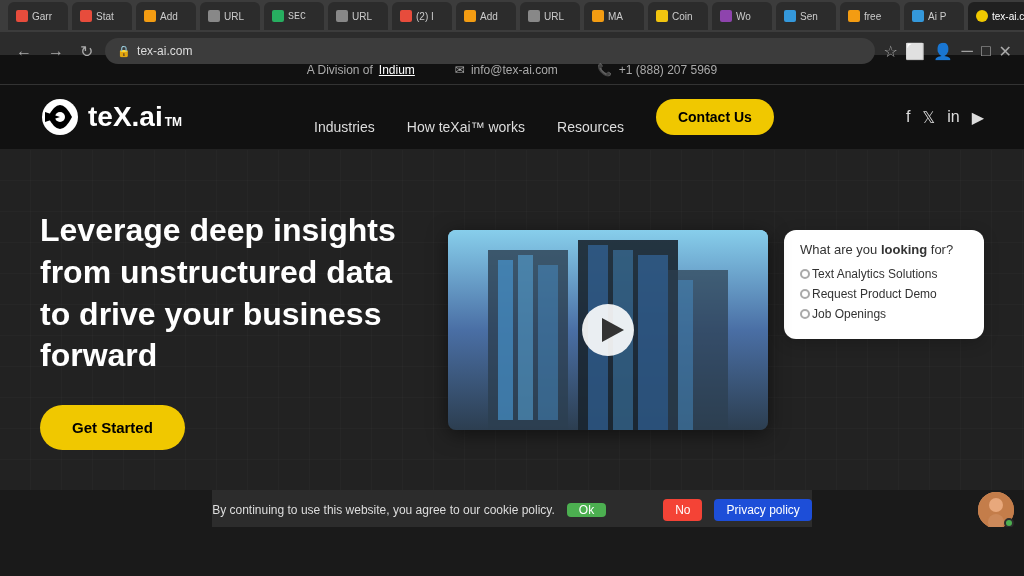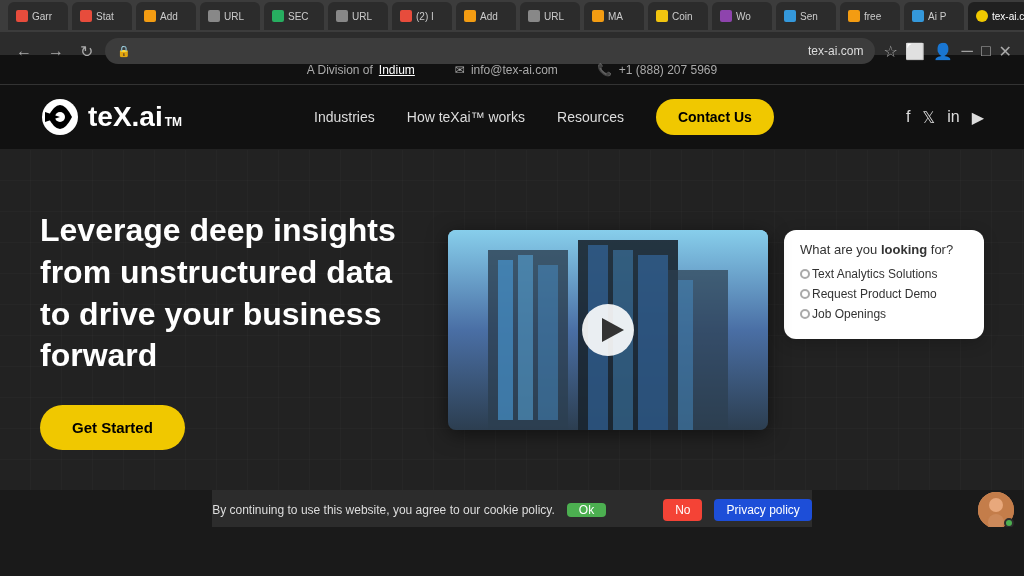--- a/index.html
+++ b/index.html
@@ -1,19 +1,19 @@
 <!DOCTYPE html>
 <html><head>
   <meta charset="utf-8">
   <style>
     * { margin: 0; padding: 0; box-sizing: border-box; }
     body { width: 1024px; height: 576px; overflow: hidden; font-family: Arial, sans-serif; background: #1a1a1a; }
 
     
-    .browser-chrome { background: #2c2c2c; height: 55px; text-align: right; }
+    .browser-chrome { background: #2c2c2c; height: 55px; }
     .tab-bar { background: #3c3c3c; height: 32px; display: flex; align-items: center; padding: 0 8px; gap: 4px; }
     .tab { background: #2c2c2c; color: #ccc; font-size: 11px; padding: 4px 8px; border-radius: 6px 6px 0 0; display: flex; align-items: center; gap: 4px; height: 28px; min-width: 60px; max-width: 90px; overflow: hidden; white-space: nowrap; }
     .tab.active { background: #202020; color: #fff; }
     .tab-favicon { width: 12px; height: 12px; background: #888; border-radius: 2px; flex-shrink: 0; }
     .nav-bar { background: #2c2c2c; height: 38px; display: flex; align-items: center; padding: 0 12px; gap: 8px; }
     .nav-btn { color: #aaa; font-size: 16px; cursor: pointer; padding: 2px 4px; }
     .address-bar { flex: 1; background: #3c3c3c; border-radius: 16px; height: 26px; display: flex; align-items: center; padding: 0 12px; gap: 6px; }
     .address-text { color: #ddd; font-size: 12px; flex: 1; }
     .address-icon { color: #aaa; font-size: 11px; }
     .nav-actions { display: flex; align-items: center; gap: 8px; color: #aaa; font-size: 16px; }
@@ -25,21 +25,21 @@
     .top-bar { background: #111; height: 30px; display: flex; align-items: center; justify-content: center; gap: 40px; font-size: 12px; color: #aaa; border-bottom: 1px solid #333; }
     .top-bar-item { display: flex; align-items: center; gap: 6px; }
     .top-bar span.underline { text-decoration: underline; color: #fff; }
 
     
     .header { background: #111; height: 65px; display: flex; align-items: center; justify-content: space-between; padding: 0 40px; border-bottom: 1px solid #222; }
     .logo { display: flex; align-items: center; gap: 8px; }
     .logo-icon { width: 40px; height: 40px; }
     .logo-text { color: #fff; font-size: 28px; font-weight: bold; display: flex; align-items: baseline; gap: 2px; }
     .logo-tm { font-size: 12px; vertical-align: super; }
-    .nav-links { display: flex; align-items: center; gap: 32px; }
+    .nav-links { display: flex; align-items: flex-end; gap: 32px; }
     .nav-link { color: #ddd; font-size: 14px; cursor: pointer; text-decoration: none; }
     .contact-btn { background: #f0c800; color: #000; font-weight: bold; font-size: 14px; padding: 10px 22px; border-radius: 24px; border: none; cursor: pointer; }
     .social-icons { display: flex; gap: 12px; align-items: center; }
     .social-icon { color: #ddd; font-size: 16px; cursor: pointer; }
 
     
     .hero { background: #222; min-height: 340px; display: flex; align-items: center; padding: 40px 40px 20px; gap: 40px; position: relative; background-image: repeating-linear-gradient(0deg, transparent, transparent 30px, rgba(255,255,255,0.02) 30px, rgba(255,255,255,0.02) 31px), repeating-linear-gradient(90deg, transparent, transparent 30px, rgba(255,255,255,0.02) 30px, rgba(255,255,255,0.02) 31px); }
     .hero-content { flex: 1; }
     .hero-title { color: #fff; font-size: 32px; font-weight: 900; line-height: 1.3; max-width: 480px; }
     .get-started-btn { background: #f0c800; color: #000; font-weight: bold; font-size: 15px; padding: 14px 32px; border-radius: 28px; border: none; cursor: pointer; margin-top: 28px; display: inline-block; }
@@ -76,21 +76,21 @@
     <div class="tab">
       <div class="tab-favicon" style="background:#f39c12;"></div>
       <span style="font-size:10px;">Add</span>
     </div>
     <div class="tab">
       <div class="tab-favicon" style="background:#888;"></div>
       <span style="font-size:10px;">URL</span>
     </div>
     <div class="tab">
       <div class="tab-favicon" style="background:#27ae60;"></div>
-      <span style="font-size:10px;">SEC</span>
+      <span style="font-size:10px;font-family:Liberation Mono, monospace;">SEC</span>
     </div>
     <div class="tab">
       <div class="tab-favicon" style="background:#888;"></div>
       <span style="font-size:10px;">URL</span>
     </div>
     <div class="tab">
       <div class="tab-favicon" style="background:#e74c3c;"></div>
       <span style="font-size:10px;">(2) I</span>
     </div>
     <div class="tab">

